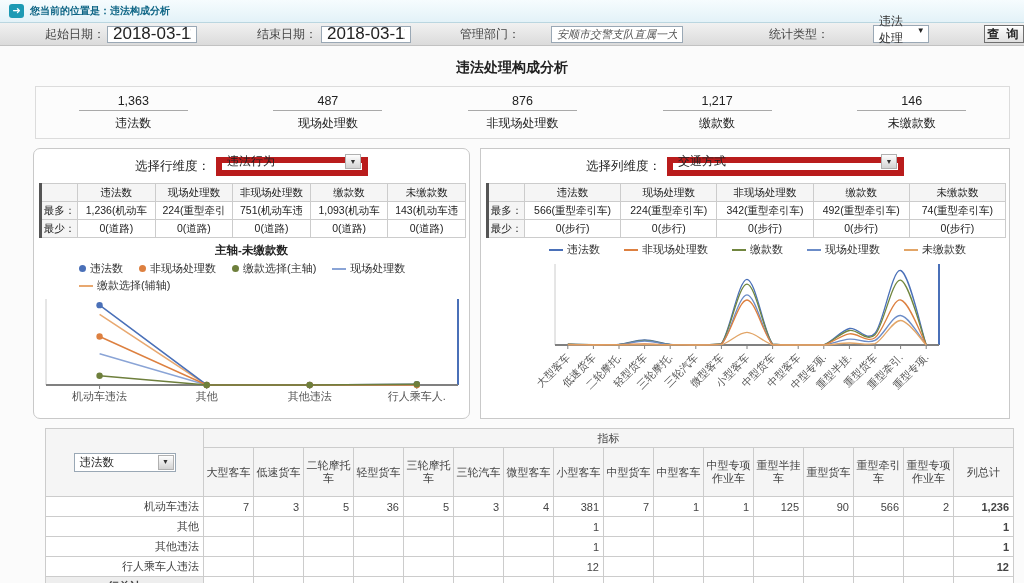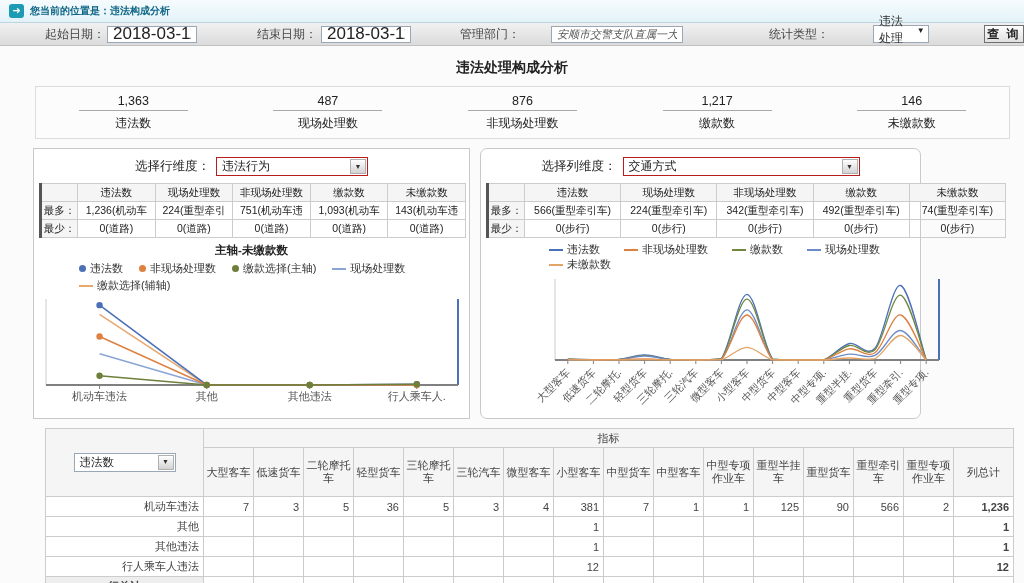--- a/index.html
+++ b/index.html
@@ -34,25 +34,25 @@
   .main-title { text-align:center; font-size:14px; font-weight:bold; color:#222; padding:13px 8px 9px; }
   .summary { margin-left:35px; width:975px; border:1px solid #dcdcdc; background:#fcfcfc;
     display:flex; padding:7px 0 6px; }
   .sum-item { flex:1; text-align:center; }
   .sum-val { font-size:12.5px; color:#222; }
   .sum-line { border-bottom:1px solid #a9a9a9; width:56%; margin:2px auto 4px; }
   .sum-label { font-size:12px; color:#222; }
   
   .panels { display:flex; margin-left:33px; margin-top:9px; }
   .panel { background:#fff; border:1px solid #c9c9c9; height:271px; }
-  .panel.pl { width:437px; margin-right:10px; }
-  .panel.pr { width:441px;border-radius:7px; }
+  .panel.pl { width:437px; margin-right:10px;border-radius:7px; }
+  .panel.pr { width:530px; }
   .dim-row { display:flex; justify-content:center; align-items:center; height:31px; padding-top:3px; }
   .dim-label { font-size:12.5px; color:#222; }
-  .dim-select { border:1px solid #b91c1c; height:19px; display:flex; align-items:flex-end; background:#fff; margin-left:6px; }
+  .dim-select { border:6px solid #b91c1c; height:19px; display:flex; align-items:flex-end; background:#fff; margin-left:6px; }
   .dim-select .txt { flex:1; padding-left:5px; font-size:12px; color:#222; white-space:nowrap; overflow:hidden; }
   .dim-select .arrbox { width:16px; height:15px; margin:1px; background:linear-gradient(#fefefe,#d3d3d3);
     border:1px solid #b0b0b0; font-size:7px; display:flex; align-items:center; justify-content:center; color:#333; }
   table.mini { border-collapse:collapse; width:427px; margin:3px 5px 0; font-size:10.5px;
     border-left:3px solid #555; table-layout:fixed; }
   .panel.pr table.mini { width:520px; }
   table.mini th, table.mini td { border:1px solid #ccc; height:18px; text-align:center;
     padding:0 1px; white-space:nowrap; overflow:hidden; color:#222; }
   table.mini th { background:#f5f5f5; font-weight:normal; }
   table.mini td.rl { background:#f5f5f5; }

